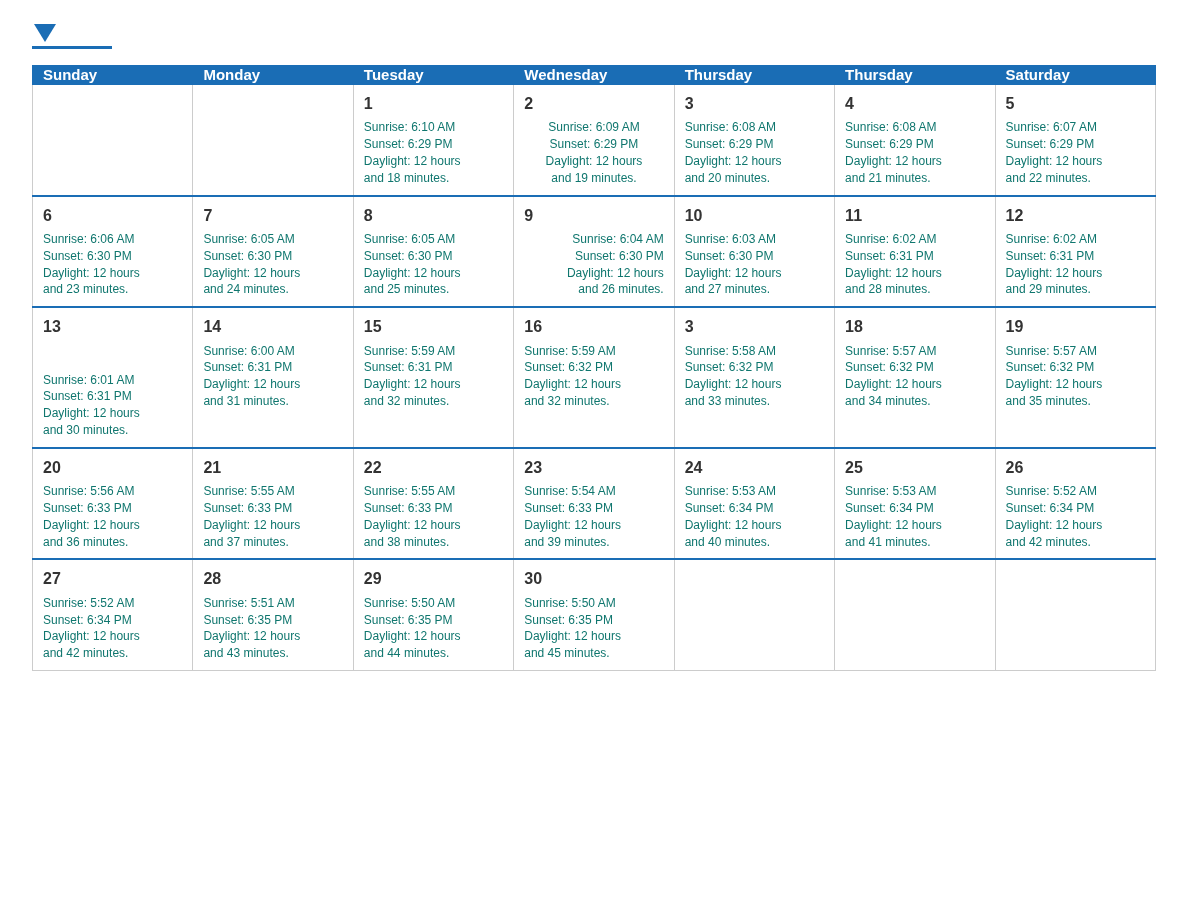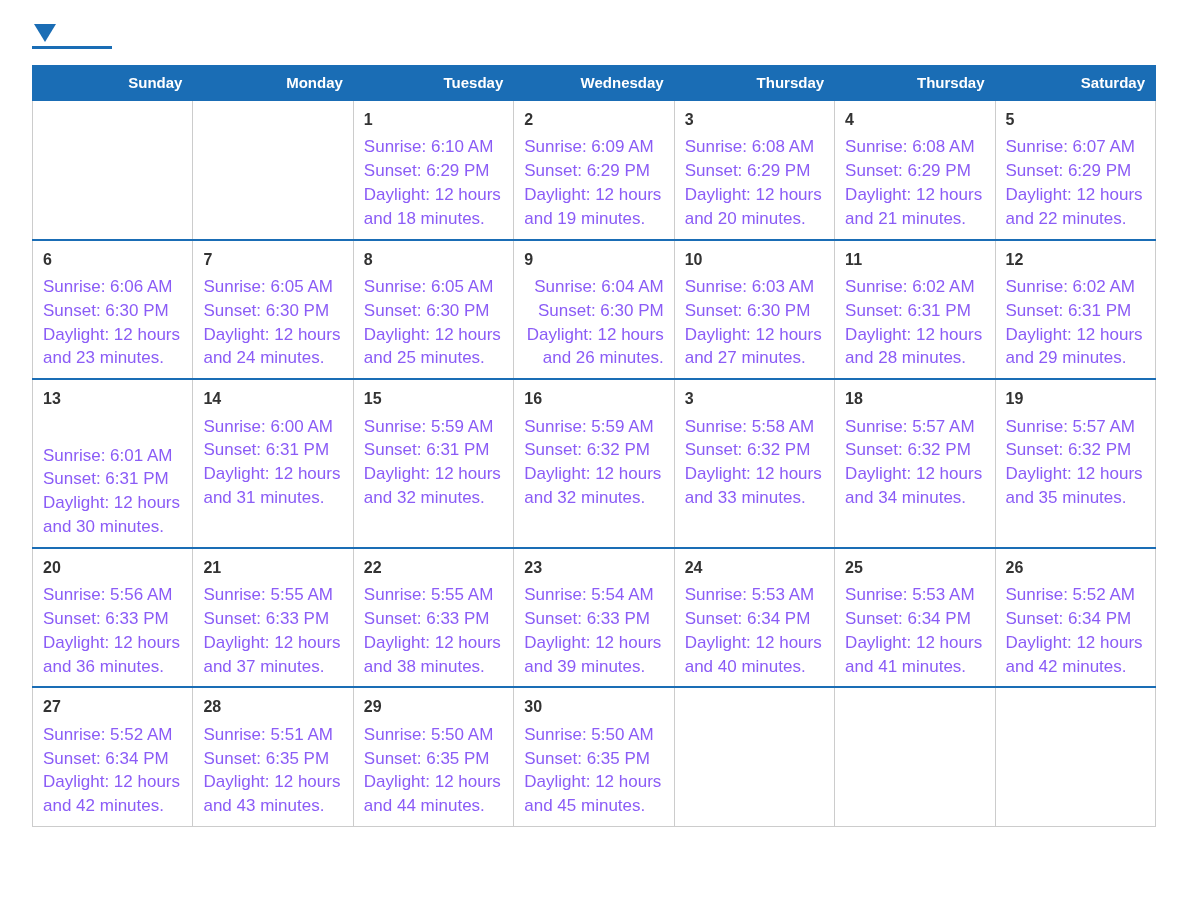--- a/index.html
+++ b/index.html
@@ -52,43 +52,43 @@
       width: 100%;
       border-collapse: collapse;
     }
     .calendar thead tr {
       background: #1a6db5;
     }
     .calendar thead th {
       color: #fff;
       font-size: 15px;
       font-weight: 600;
-      padding: 8px 10px;
-      text-align: right;
+      padding: 0 10px;
+      text-align: left;
       border: 1px solid #1a6db5;
     }
     .calendar tbody td {
       vertical-align: top;
       padding: 8px 10px;
       border: 1px solid #ccc;
       border-top: 2px solid #1a6db5;
       font-size: 13px;
       line-height: 1.4;
       width: 14.28%;
       min-height: 100px;
     }
     .day-number {
       font-size: 16px;
       font-weight: bold;
       color: #333;
       margin-bottom: 4px;
     }
     .day-info {
-      color: #8b5cf6;
-      font-size: 17px;
+      color: #0f766e;
+      font-size: 12px;
     }
     .calendar tbody tr td:first-child {
       border-left: 1px solid #ccc;
     }
   </style>
 </head>
 <body>
 
 <div class="header">
   <div class="logo">
@@ -129,21 +129,21 @@
         <td></td>
         <td>
           <div class="day-number">1</div>
           <div class="day-info" style="white-space: pre-line;">Sunrise: 6:10 AM
 Sunset: 6:29 PM
 Daylight: 12 hours
 and 18 minutes.</div>
         </td>
         <td>
           <div class="day-number">2</div>
-          <div class="day-info" style="white-space: pre-line;">Sunrise: 6:09 AM
+          <div class="day-info" style="white-space: pre-line; text-align: center;">Sunrise: 6:09 AM
 Sunset: 6:29 PM
 Daylight: 12 hours
 and 19 minutes.</div>
         </td>
         <td>
           <div class="day-number">3</div>
           <div class="day-info" style="white-space: pre-line;">Sunrise: 6:08 AM
 Sunset: 6:29 PM
 Daylight: 12 hours
 and 20 minutes.</div>

